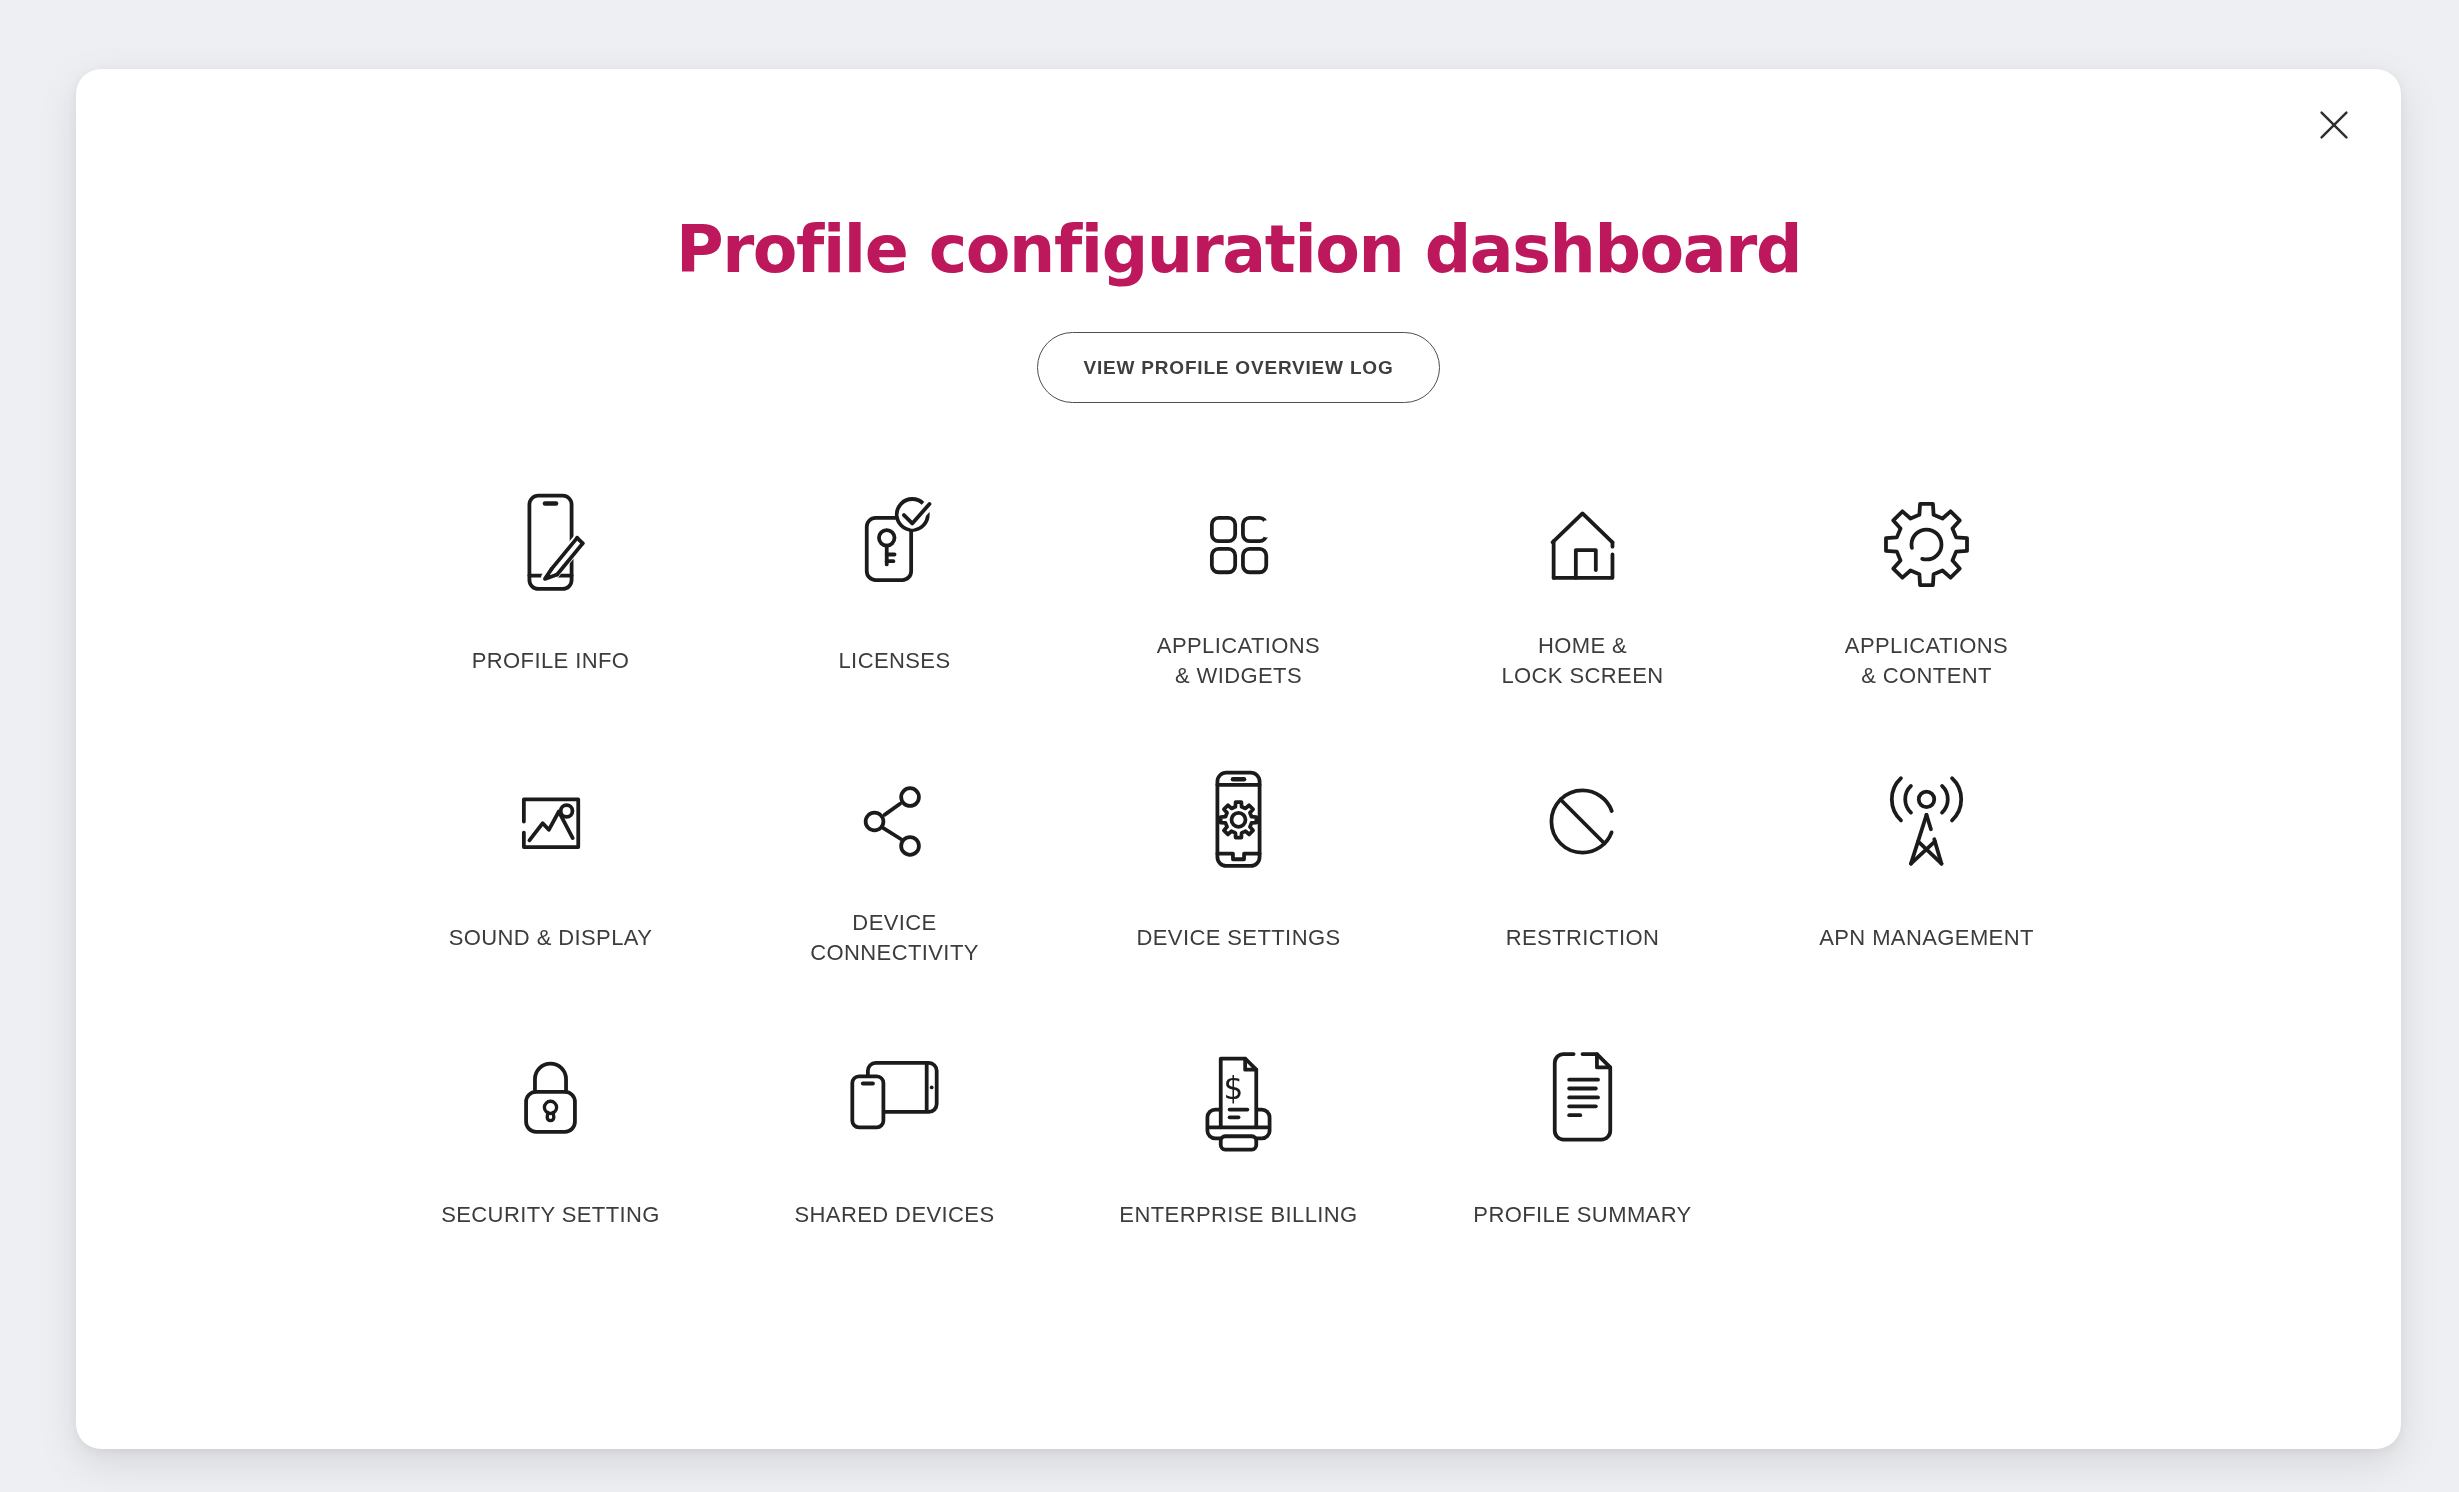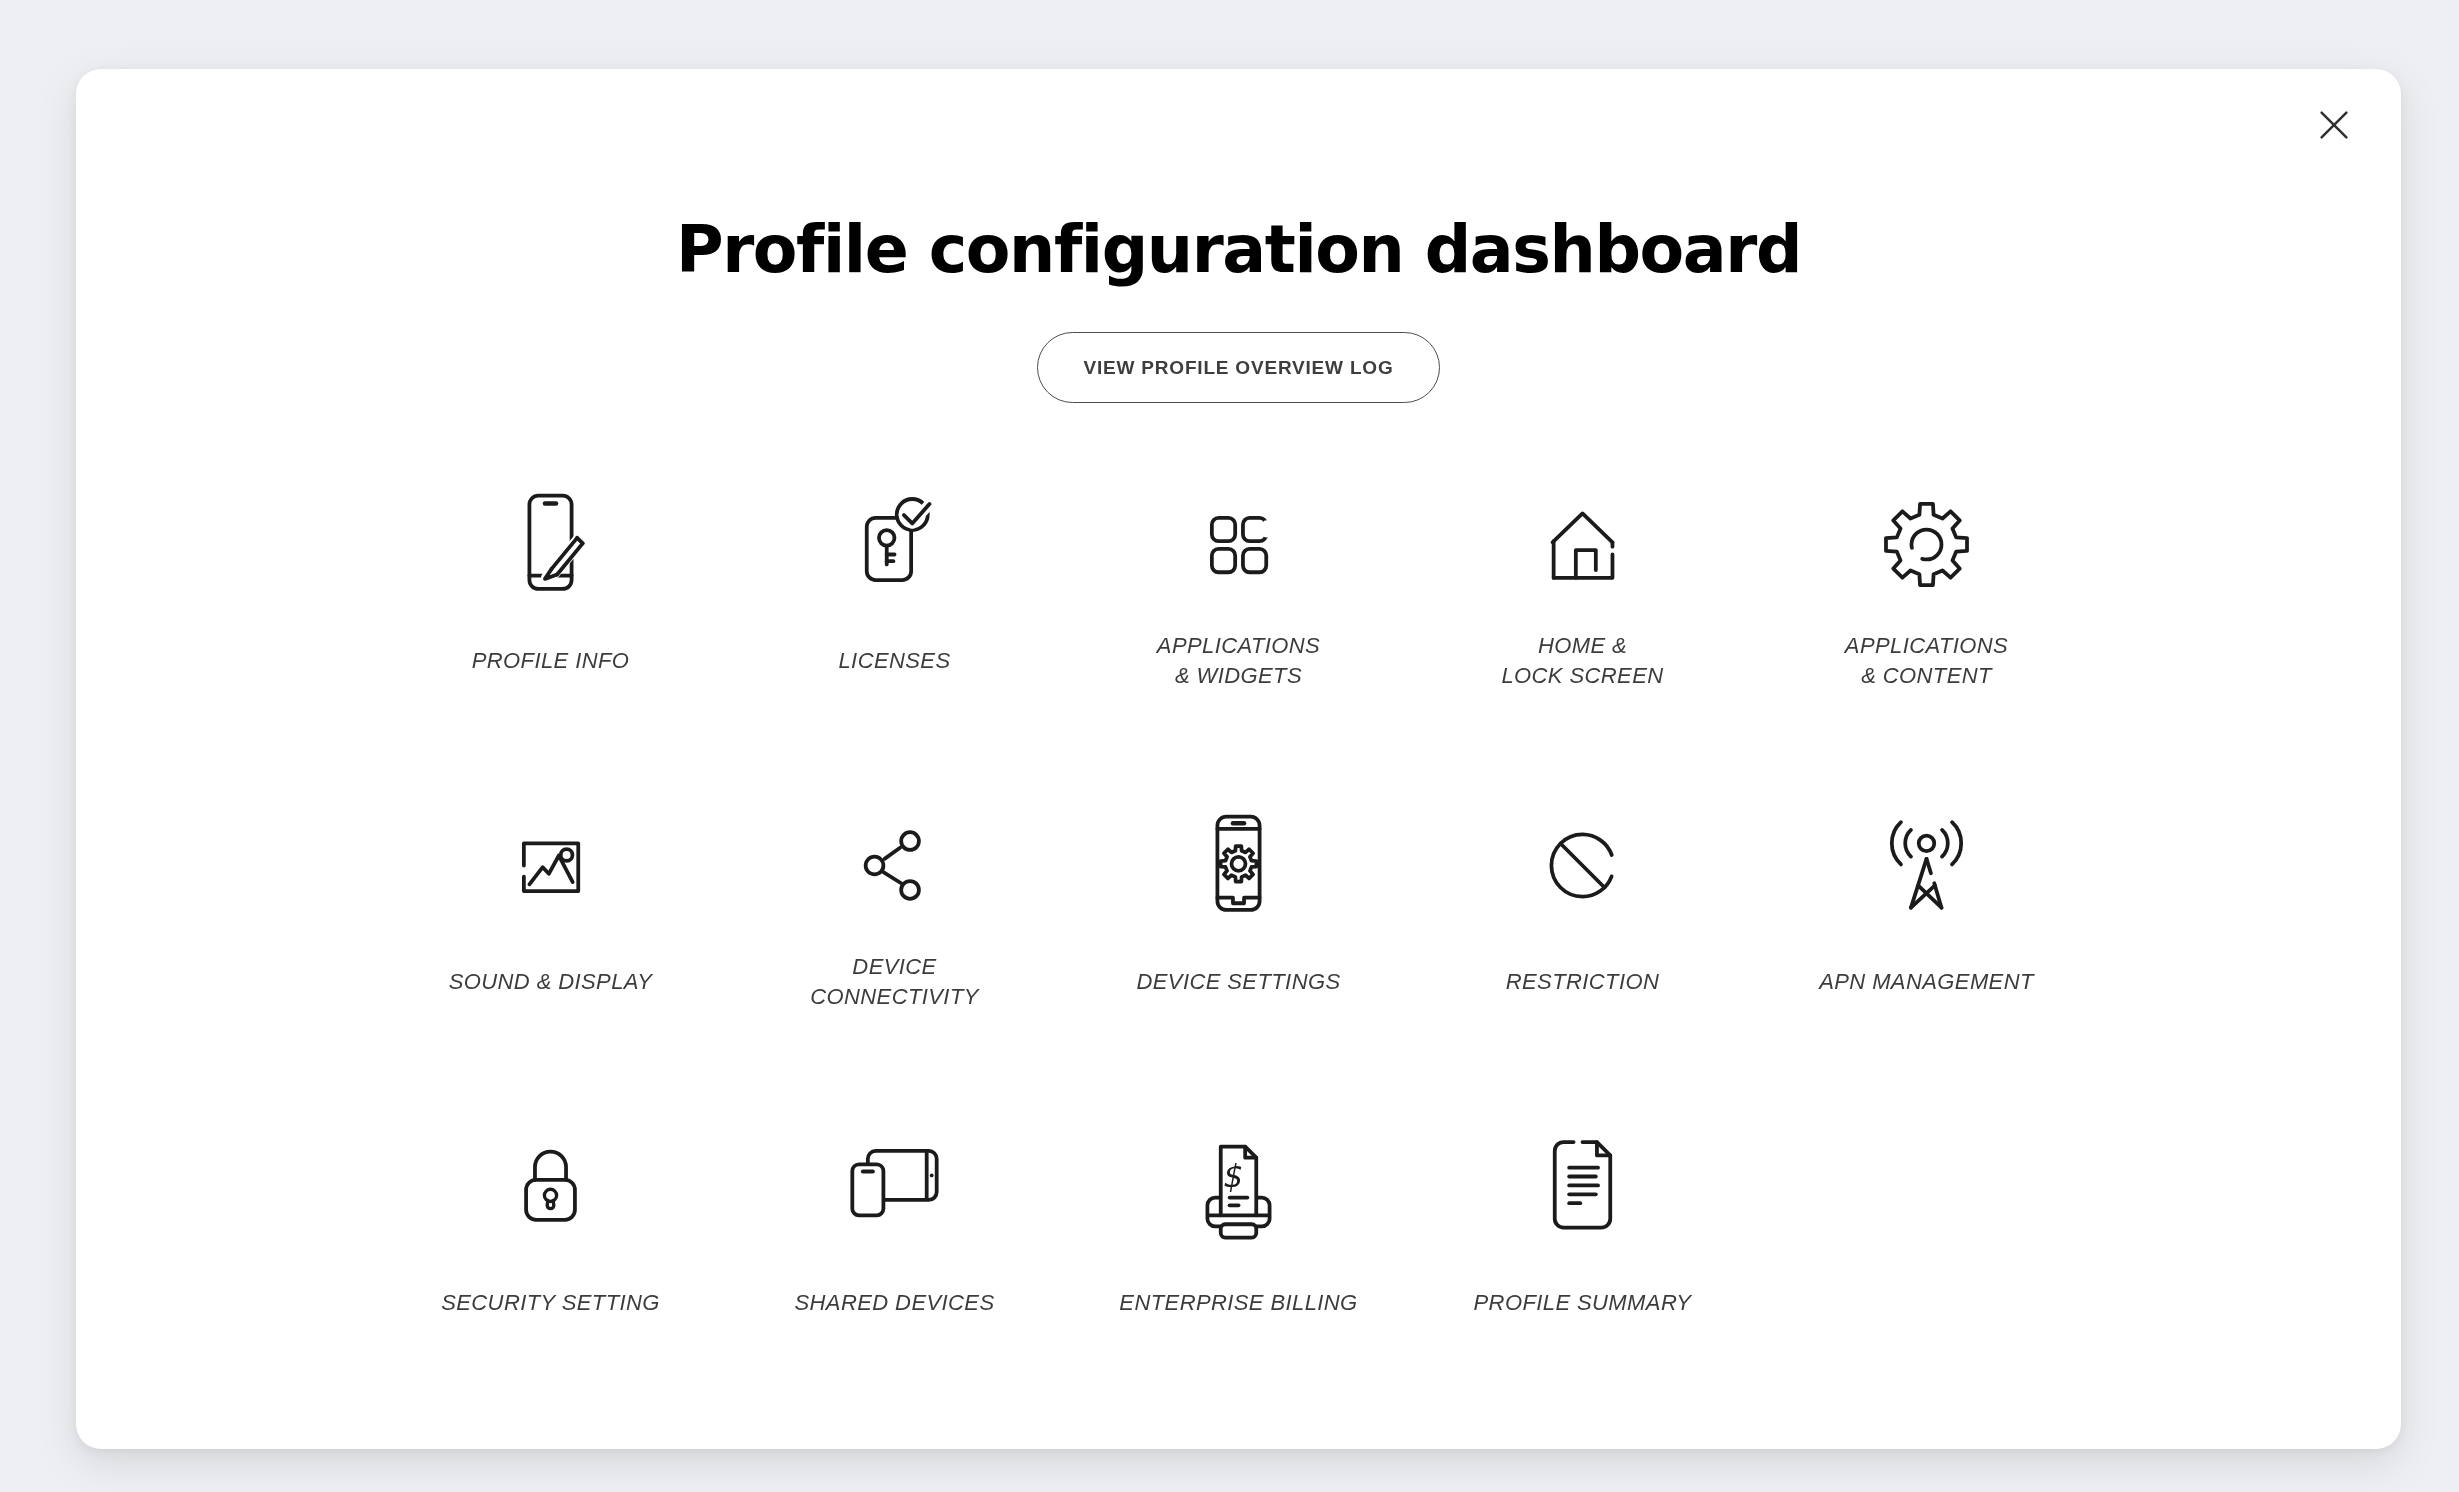--- a/index.html
+++ b/index.html
@@ -15,34 +15,34 @@
   }
   .close-btn{
     position:absolute;top:33px;right:44px;width:46px;height:46px;
     display:flex;align-items:center;justify-content:center;
     background:none;border:none;padding:0;cursor:pointer;
   }
   .title{
     margin:0;padding-top:144px;text-align:center;
     font-family:"DejaVu Sans", sans-serif;
     font-weight:bold;font-size:65px;line-height:1.15;
-    letter-spacing:-1.4px;color:#000000;
+    letter-spacing:-1.4px;color:#be185d;
   }
   .btn-row{text-align:center;margin-top:44px;}
   .pill-btn{
     display:inline-block;height:71px;line-height:67px;padding:0 46px;
     background:#fff;border:1.9px solid #4e4e4e;border-radius:38px;
     font-family:"Liberation Sans", sans-serif;
     font-size:19px;font-weight:bold;letter-spacing:0.8px;color:#3e3e3e;
     cursor:pointer;
     text-align:right;
   }
   .grid{
     width:1720px;margin:79px auto 0;
-    display:grid;grid-template-columns:repeat(5,1fr);row-gap:110px;font-style:italic;
+    display:grid;grid-template-columns:repeat(5,1fr);row-gap:66px;
   }
   .cell{
     display:flex;flex-direction:column;align-items:center;cursor:pointer;
   }
   .icon-wrap{height:125px;display:flex;align-items:center;justify-content:center;}
   .icon-wrap svg{display:block;}
   .label{
     margin-top:23px;height:63px;
     display:flex;flex-direction:column;justify-content:center;align-items:center;
     font-size:22px;line-height:30px;letter-spacing:0.4px;

